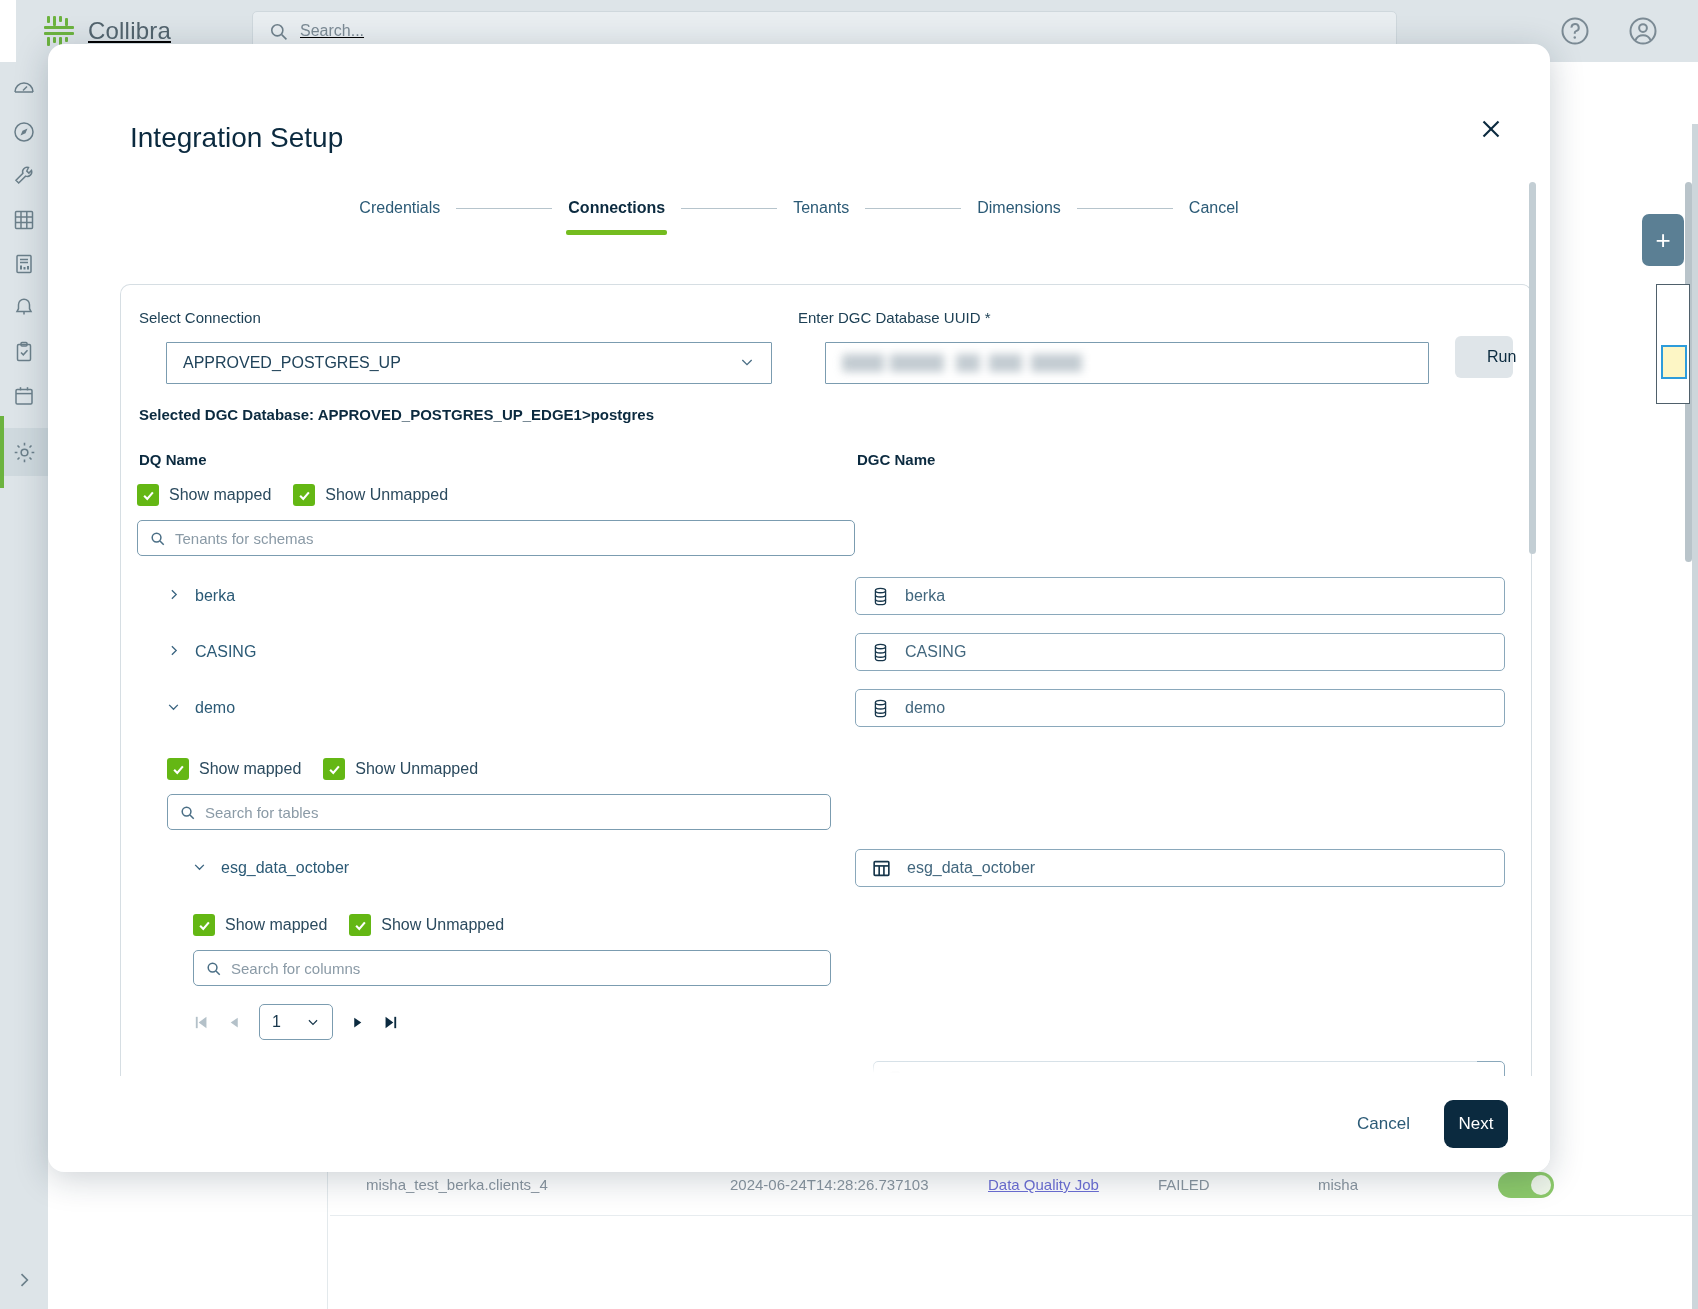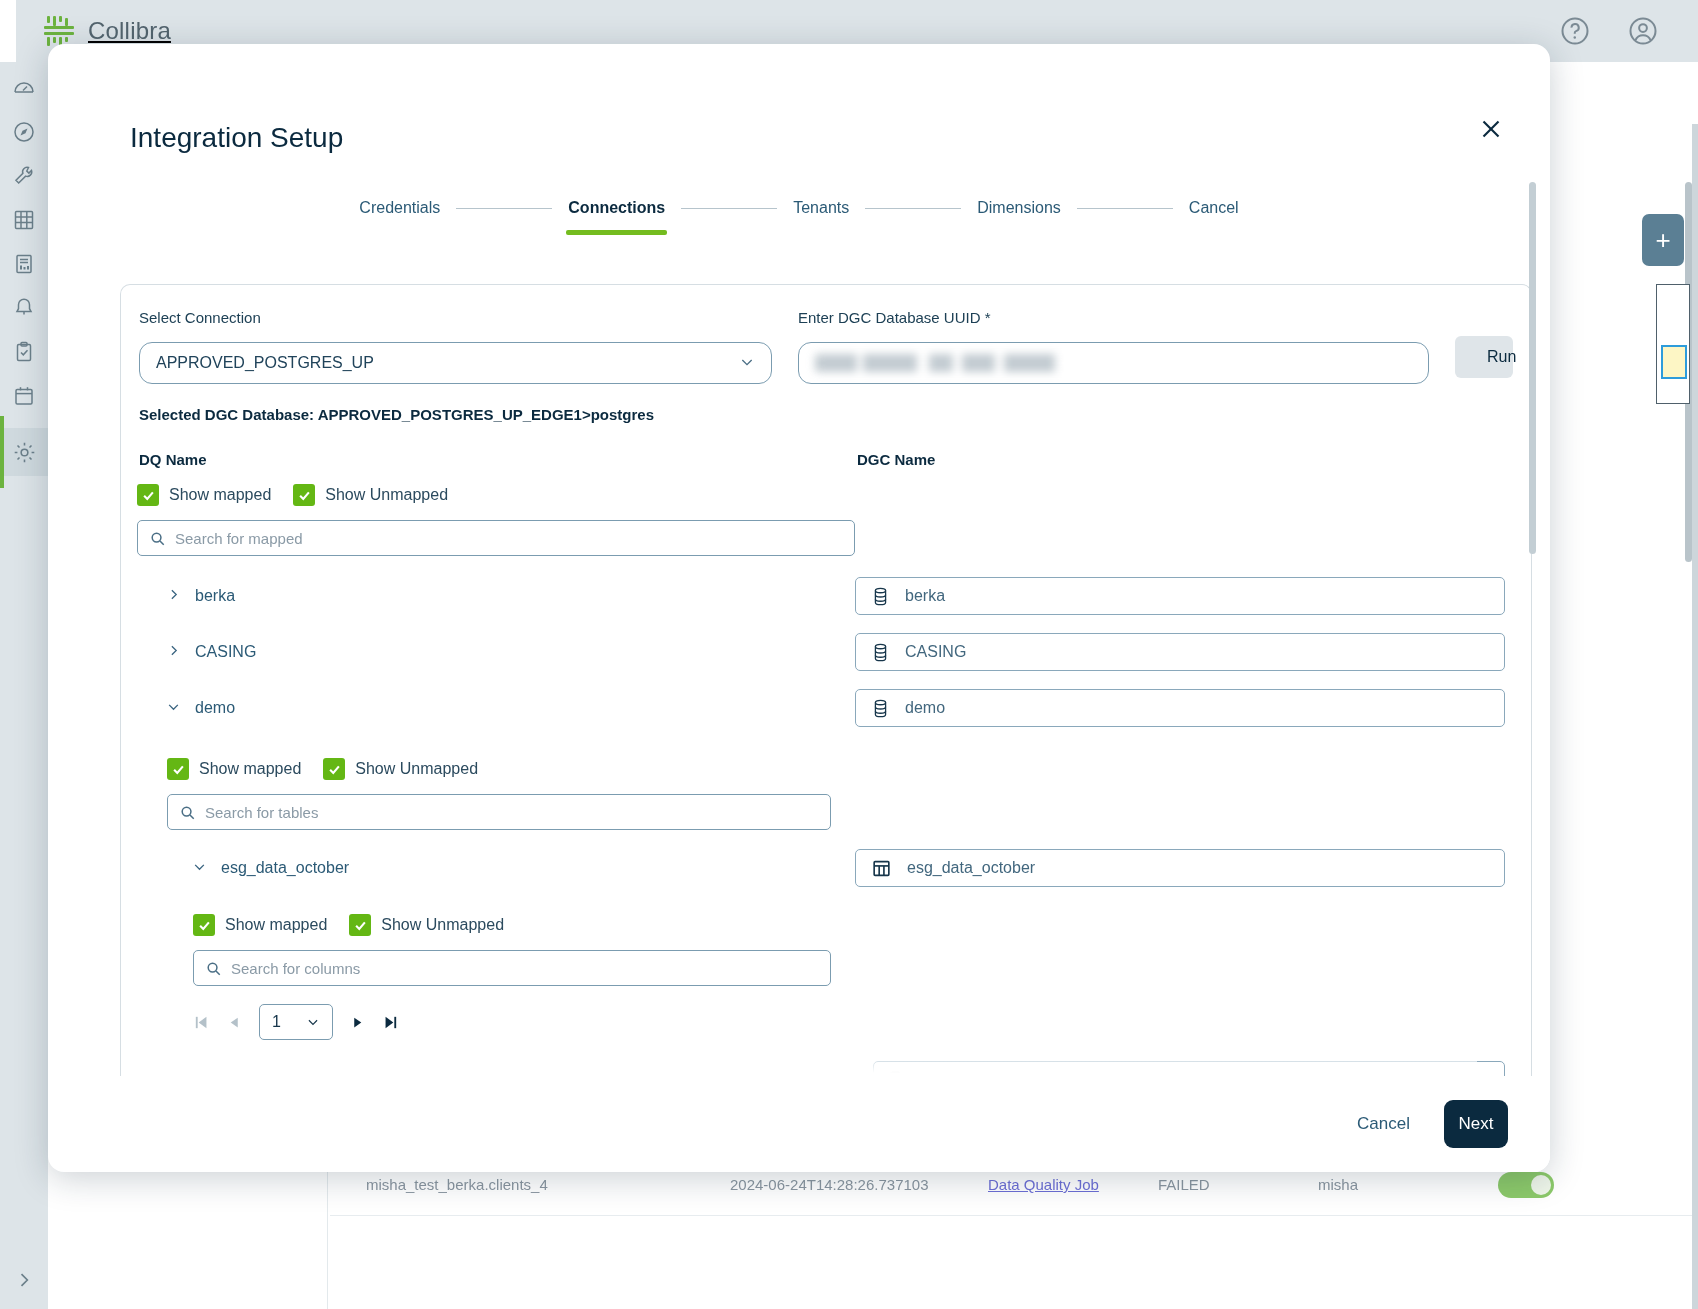--- a/index.html
+++ b/index.html
@@ -124,23 +124,23 @@
     border: 1px solid #d6dee3; border-radius: 10px; border-bottom: none;
     overflow: hidden;
   }
   #card-inner { position: absolute; inset: 0; padding: 24px 16px 0 16px; }
 
   .fld-label { font-size: 15px; color: #1d4055; margin-bottom: 16px; }
   .row-top { display: flex; gap: 14px; padding: 0 2px; }
   .col-conn { width: 654px; }
   .col-uuid { width: 652px; margin-left: 12px; }
   .select-box, .text-box {
-    height: 42px; border: 1px solid #7b9cb0; border-radius: 13px;
+    height: 42px; border: 1px solid #7b9cb0; border-radius: 1px;
     display: flex; align-items: center; padding: 0 16px;
-    font-size: 16px; color: #20435a; background: #fff;
+    font-size: 16px; color: #20435a; background: #fff; margin-left: 27px;
   }
   .select-box { justify-content: space-between; }
   .chev { color: #4a6e85; font-size: 13px; }
   .uuid-blur {
     height: 18px; width: 300px; border-radius: 3px;
     background: linear-gradient(90deg,#b9c3ca 0 14%,#fff 14% 16%,#b9c3ca 16% 34%,#fff 34% 38%,#b9c3ca 38% 46%,#fff 46% 49%,#b9c3ca 49% 60%,#fff 60% 63%,#b9c3ca 63% 80%,#fff 80% 100%);
     filter: blur(4px); opacity: .85;
   }
   #run-btn {
     width: 58px; height: 42px; margin-left: 12px; margin-top: 27px;
@@ -249,20 +249,27 @@
         <i style="left:21px;top:2px;width:3px;height:8px"></i>
         <i style="left:0;top:10px;width:30px;height:3px"></i>
         <i style="left:0;top:16px;width:30px;height:3px"></i>
         <i style="left:3px;top:21px;width:3px;height:9px"></i>
         <i style="left:9px;top:21px;width:3px;height:6px"></i>
         <i style="left:15px;top:21px;width:3px;height:9px"></i>
         <i style="left:21px;top:21px;width:3px;height:5px"></i>
       </div>
       <div class="brand-text">Collibra</div>
     </div>
+    <div id="topsearch">
+      <svg width="19" height="19" viewBox="0 0 24 24" fill="none" stroke="#6f808b" stroke-width="2">
+        <circle cx="10.5" cy="10.5" r="7"></circle>
+          <line x1="16" y1="16" x2="22" y2="22"></line>
+      </svg>
+      <span>Search...</span>
+    </div>
     <div id="topicons">
       <svg class="round-ic" viewBox="0 0 24 24" fill="none" stroke="#7b8a94" stroke-width="1.6">
         <circle cx="12" cy="12" r="10"></circle>
           <path d="M9.2 9.3a2.9 2.9 0 1 1 3.6 2.8c-.7.2-1 .8-1 1.5v.6"></path>
           <circle cx="11.8" cy="17.2" r="1" fill="#7b8a94" stroke="none"></circle>
       </svg>
       <svg class="round-ic" viewBox="0 0 24 24" fill="none" stroke="#7b8a94" stroke-width="1.6">
         <circle cx="12" cy="12" r="10"></circle>
           <circle cx="12" cy="9.6" r="3.1"></circle>
           <path d="M5.9 19.4a6.6 6.6 0 0 1 12.2 0"></path>
@@ -411,21 +418,21 @@
                     <polyline points="5,12.5 10,17.5 19,7"></polyline>
                   </svg>
             </div>
             <span class="chk-lbl">Show Unmapped</span>
           </div>
           <div class="search-in">
             <svg width="15" height="15" viewBox="0 0 24 24" fill="none" stroke="#4a6e85" stroke-width="2.4">
               <circle cx="10.5" cy="10.5" r="7"></circle>
                   <line x1="16" y1="16" x2="22" y2="22"></line>
             </svg>
-            <span>Search for mapped</span>
+            <span>Tenants for schemas</span>
           </div>
         </div>
 
         <div class="tree-row" style="margin-top:12px">
           <div class="tw-left ind-1" style="width:718px">
             <span class="tw-chev">
               <svg width="13" height="13" viewBox="0 0 24 24" fill="none" stroke="#3a6480" stroke-width="2.4">
                     <polyline points="9,4 17,12 9,20"></polyline>
                   </svg>
             </span>

